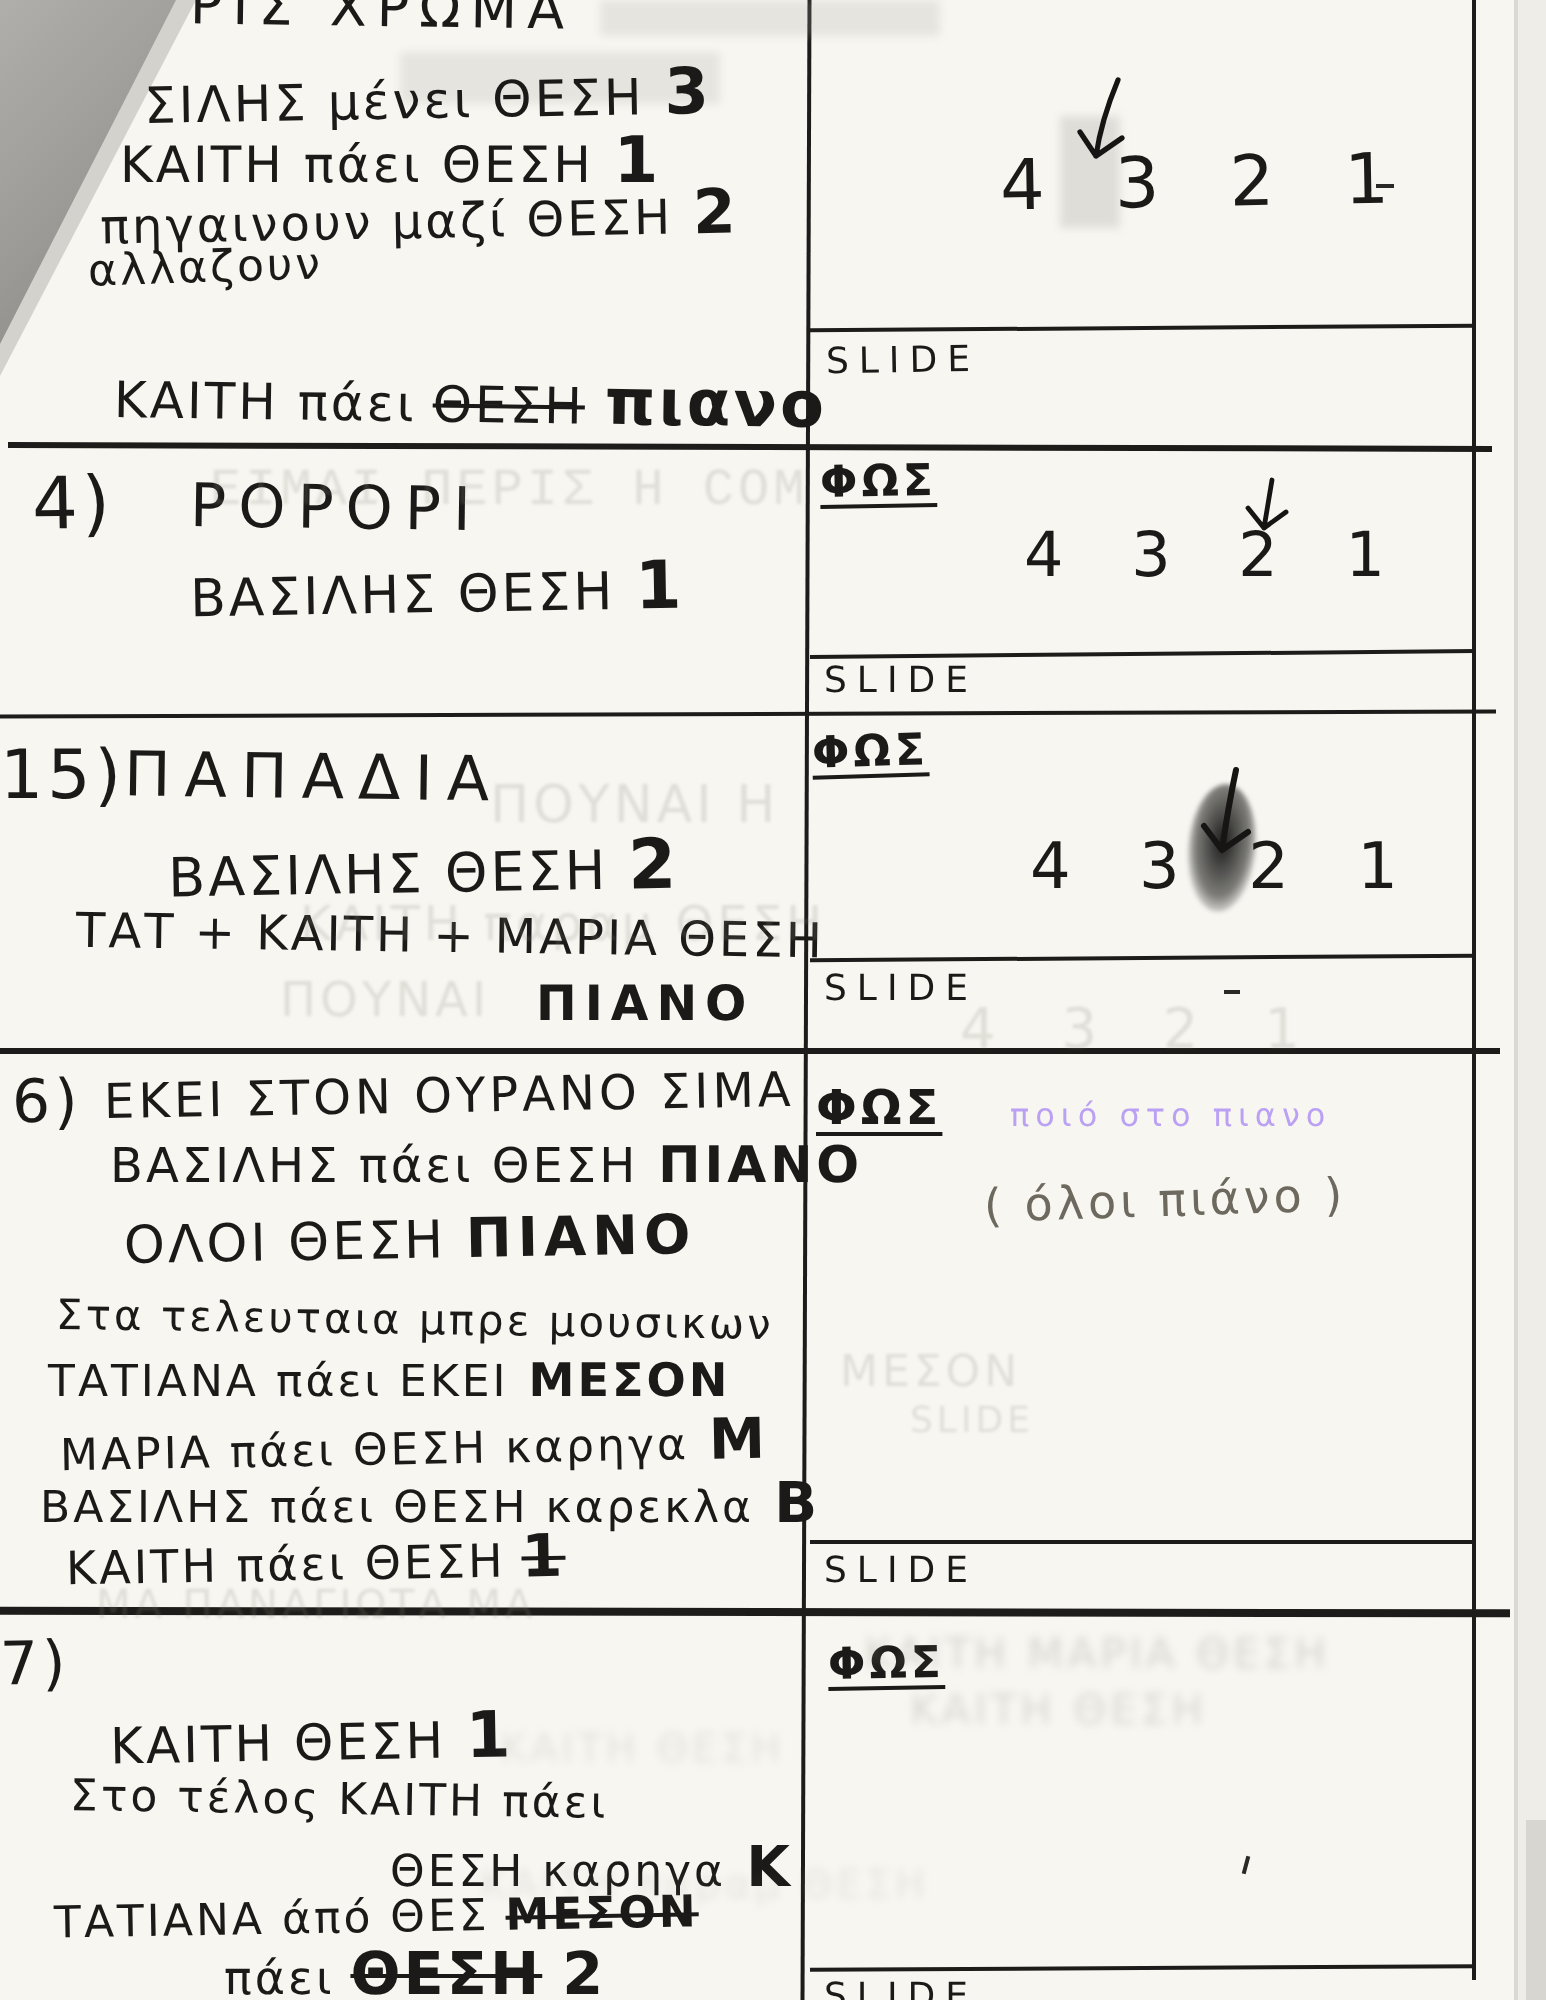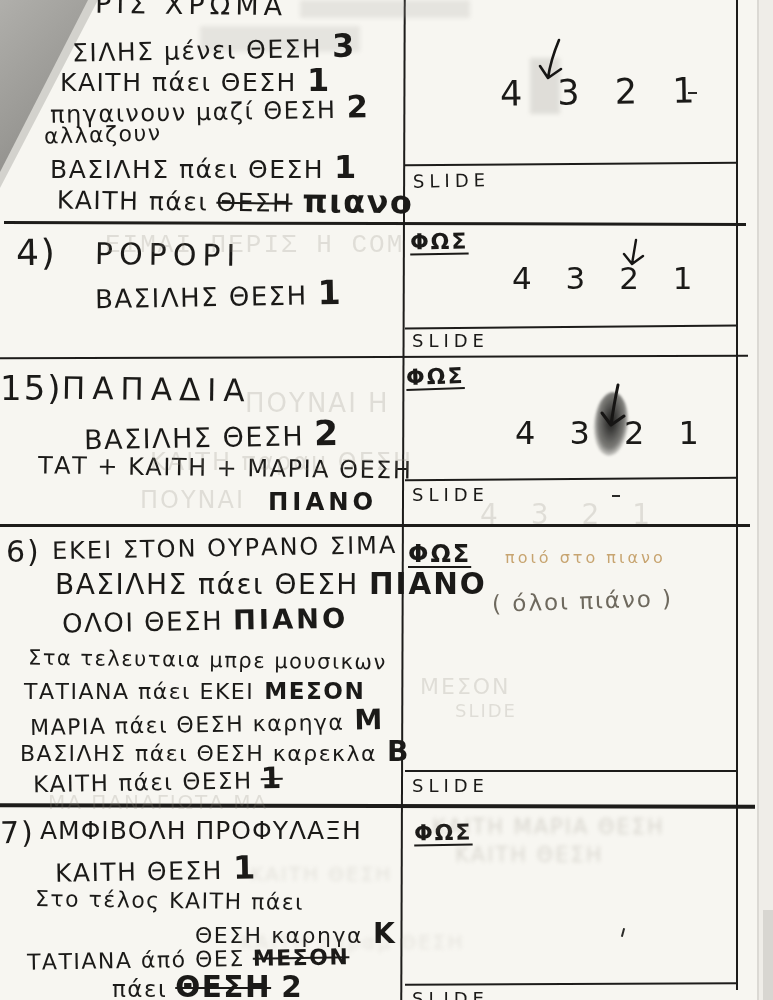--- a/index.html
+++ b/index.html
@@ -29,21 +29,21 @@
   
   .ln{position:absolute;white-space:nowrap;letter-spacing:1.5px;line-height:1;}
   .ln .num{font-weight:bold;font-size:1.28em;margin-left:10px;}
   .ln .strike{text-decoration:line-through;text-decoration-thickness:2px;margin-left:8px;}
   .ln .pre{letter-spacing:inherit;}
   .secnum{position:absolute;font-size:33px;letter-spacing:2px;}
   .cue{position:absolute;font-size:22px;font-weight:600;letter-spacing:2px;
     text-decoration:underline;text-decoration-thickness:2px;text-underline-offset:4px;}
   .count{position:absolute;font-size:33px;word-spacing:20px;letter-spacing:2px;}
   .slide{position:absolute;font-size:18px;letter-spacing:5px;}
-  .pencil{position:absolute;color:#a16207;white-space:nowrap;}
+  .pencil{position:absolute;color:#8b5cf6;white-space:nowrap;}
   .r1{transform:rotate(-1deg);} .r2{transform:rotate(.8deg);} .r3{transform:rotate(-1.8deg);}
   svg.arrow{position:absolute;overflow:visible;}
   svg.arrow path{stroke:#161514;fill:none;stroke-linecap:round;}
 </style>
 </head>
 <body>
 
 <div class="page">
 
   <div class="edge-strip"></div>
@@ -75,22 +75,20 @@
   <span class="ln r2" style="left:95px;top:-9px;font-size:27px;letter-spacing:5px;">
     <span class="pre">ΡΙΣ ΧΡΩΜΑ</span></span>
   <span class="ln r1" style="left:72px;top:32px;font-size:25px;">
     <span class="pre">ΣΙΛΗΣ μένει ΘΕΣΗ</span><span class="num">3</span></span>
   <span class="ln" style="left:60px;top:64px;font-size:25px;">
     <span class="pre">ΚΑΙΤΗ πάει ΘΕΣΗ</span><span class="num">1</span></span>
   <span class="ln r1" style="left:50px;top:94px;font-size:24px;">
     <span class="pre">πηγαινουν μαζί ΘΕΣΗ</span><span class="num">2</span></span>
   <span class="ln r3" style="left:44px;top:124px;font-size:22px;">
     <span class="pre">αλλαζουν</span></span>
-  <span class="ln" style="left:50px;top:151px;font-size:25px;">
-    <span class="pre">ΒΑΣΙΛΗΣ πάει ΘΕΣΗ</span><span class="num">1</span></span>
   <span class="ln r2" style="left:57px;top:184px;font-size:25px;">
     <span class="pre">ΚΑΙΤΗ πάει</span><span class="strike">ΘΕΣΗ</span><span class="num">πιανο</span></span>
 
   <svg class="arrow" style="left:535px;top:38px;" width="30" height="46">
     <path d="M24 2 C19 14 15 26 13 40 M13 40 l-8 -12 M13 40 l13 -9" stroke-width="2.6"></path>
     </svg>
   <span class="count r1" style="left:500px;top:72px;font-size:35px;">4 3 2 1</span>
   <span class="slide r1" style="left:413px;top:170px;">SLIDE</span>
 
   <span class="secnum r1" style="left:16px;top:232px;font-size:36px;">4)</span>
@@ -116,41 +114,40 @@
   <div class="blob" style="left:594px;top:392px;"></div>
   <svg class="arrow" style="left:598px;top:383px;" width="30" height="48">
     <path d="M20 2 C17 16 15 28 13 42 M13 42 l-9 -12 M13 42 l13 -9" stroke-width="3"></path>
     </svg>
   <span class="count" style="left:515px;top:414px;font-size:32px;">4 3 2 1</span>
   <span class="slide" style="left:412px;top:484px;">SLIDE</span>
   <span class="ghost" style="left:480px;top:498px;font-size:28px;word-spacing:20px;">4 3 2 1</span>
 
   <span class="secnum" style="left:6px;top:534px;font-size:30px;">6)</span>
   <span class="ln r1" style="left:52px;top:536px;font-size:24px;letter-spacing:2px;">ΕΚΕΙ ΣΤΟΝ ΟΥΡΑΝΟ ΣΙΜΑ</span>
-  <span class="ln" style="left:55px;top:570px;font-size:28px;">
+  <span class="ln" style="left:55px;top:570px;font-size:24px;">
     <span class="pre">ΒΑΣΙΛΗΣ πάει ΘΕΣΗ</span><span class="num" style="font-size:1.05em;letter-spacing:2px;">ΠΙΑΝΟ</span></span>
   <span class="ln r1" style="left:62px;top:607px;font-size:26px;">
     <span class="pre">ΟΛΟΙ ΘΕΣΗ</span><span class="num" style="font-size:1.05em;letter-spacing:3px;">ΠΙΑΝΟ</span></span>
   <span class="ln r2" style="left:28px;top:650px;font-size:21px;">
     <span class="pre">Στα τελευταια μπρε μουσικων</span></span>
   <span class="ln" style="left:24px;top:680px;font-size:22px;">
     <span class="pre">ΤΑΤΙΑΝΑ πάει ΕΚΕΙ</span><span class="num" style="font-size:1.05em;">ΜΕΣΟΝ</span></span>
   <span class="ln r1" style="left:30px;top:709px;font-size:22px;">
     <span class="pre">ΜΑΡΙΑ πάει ΘΕΣΗ καρηγα</span><span class="num">Μ</span></span>
   <span class="ln" style="left:20px;top:738px;font-size:22px;text-align:right;">
     <span class="pre">ΒΑΣΙΛΗΣ πάει ΘΕΣΗ καρεκλα</span><span class="num">Β</span></span>
   <span class="ln r1" style="left:33px;top:766px;font-size:23px;">
     <span class="pre">ΚΑΙΤΗ πάει ΘΕΣΗ</span><span class="num strike">1</span></span>
   <span class="cue" style="left:408px;top:540px;font-size:24px;">ΦΩΣ</span>
   <span class="pencil" style="left:505px;top:548px;font-size:16px;opacity:.55;letter-spacing:3px;">ποιό στο πιανο</span>
   <span class="pencil r3" style="left:492px;top:588px;font-size:23px;color:#6e695e;letter-spacing:2px;">( όλοι πιάνο )</span>
   <span class="slide" style="left:412px;top:775px;">SLIDE</span>
 
   <span class="secnum r1" style="left:0px;top:815px;font-size:30px;">7)</span>
-  <span class="ln" style="left:40px;top:818px;font-size:25px;letter-spacing:1px;">ΑΜΦΙΒΟΛΗ ΠΡΟΦΥΛΑΞΗ</span>
   <span class="cue r1" style="left:414px;top:820px;">ΦΩΣ</span>
   <span class="ln r1" style="left:55px;top:853px;font-size:25px;">
     <span class="pre">ΚΑΙΤΗ ΘΕΣΗ</span><span class="num">1</span></span>
   <span class="ln r2" style="left:35px;top:890px;font-size:22px;">
     <span class="pre">Στο τέλος ΚΑΙΤΗ πάει</span></span>
   <span class="ln" style="left:195px;top:920px;font-size:22px;">
     <span class="pre">ΘΕΣΗ καρηγα</span><span class="num">Κ</span></span>
   <span class="ln r1" style="left:27px;top:949px;font-size:22px;">
     <span class="pre">ΤΑΤΙΑΝΑ άπό ΘΕΣ</span><span class="num strike" style="font-size:1em;">ΜΕΣΟΝ</span></span>
   <span class="ln" style="left:112px;top:973px;font-size:23px;">

